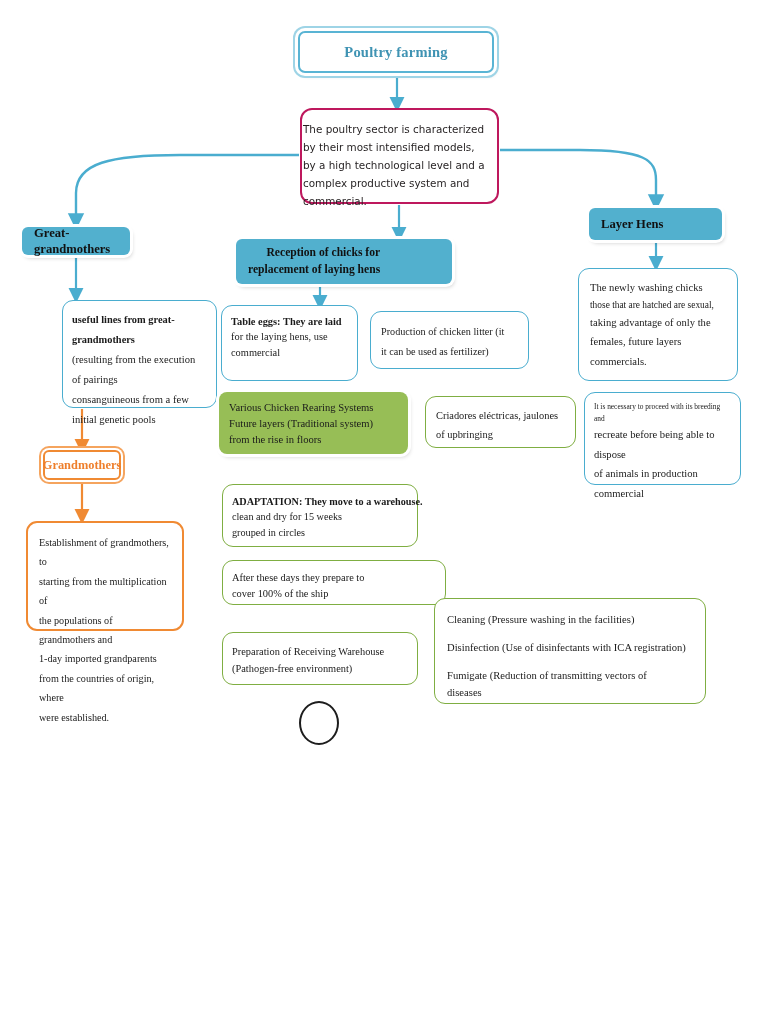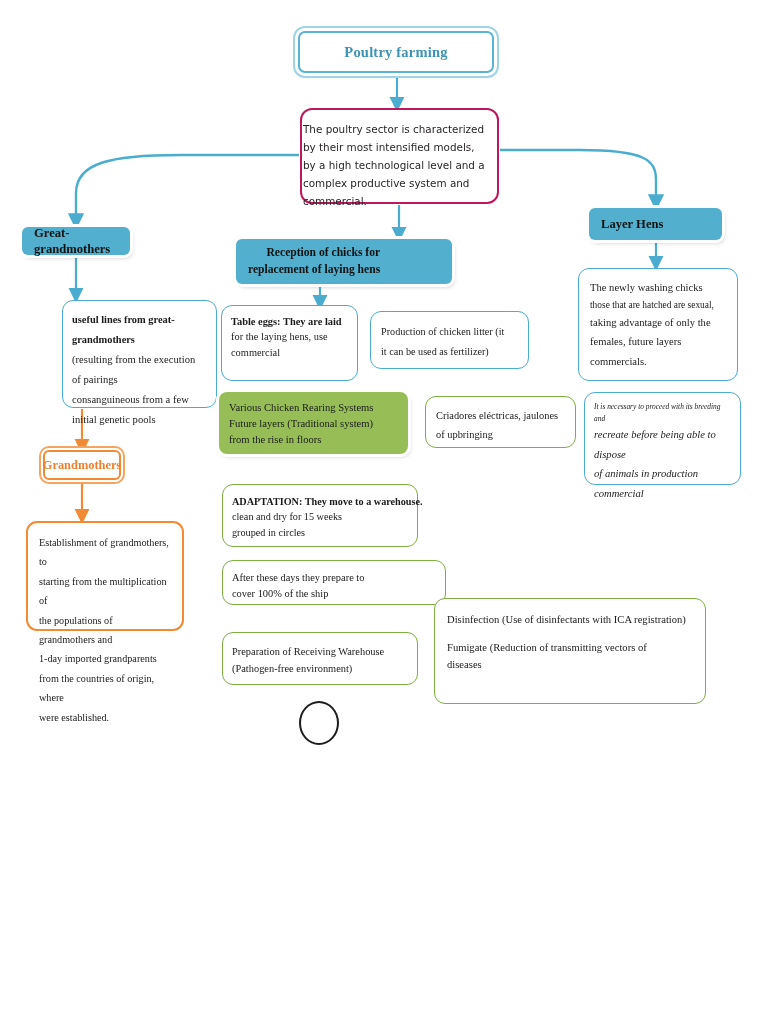--- a/index.html
+++ b/index.html
@@ -86,21 +86,21 @@
     box-shadow:0 0 0 3px #ffffff, 2px 3px 4px rgba(0,0,0,.18);
     padding:8px 10px 0 10px;
   }
   .green-fill .t{font-size:10.6px;line-height:16px;color:#1a1a1a;}
   .b-rearing{left:219px;top:392px;width:189px;height:62px;}
 
   .b-criadores{left:425px;top:390px;width:151px;height:52px;padding:9px 9px 0 10px;margin-top:6px;}
   .b-criadores .t{font-size:10.4px;line-height:19px;}
 
   .b-breeding{left:584px;top:392px;width:157px;height:93px;padding:8px 8px 0 9px;}
-  .b-breeding .t{font-size:10.6px;line-height:19.5px;font-style:italic;}
+  .b-breeding .t{font-size:10.6px;line-height:19.5px;}
   .b-breeding .small{font-size:7.4px;line-height:12px;display:block;}
 
   .b-layer-text{left:578px;top:268px;width:160px;height:113px;padding:9px 10px 0 11px;}
   .b-layer-text .t{font-size:10.6px;line-height:19.2px;}
   .b-layer-text .tight{font-size:9.4px;line-height:16px;display:block;}
 
   .b-adapt{left:222px;top:484px;width:196px;height:63px;padding:9px 5px 0 9px;}
   .b-adapt .t{font-size:10.2px;line-height:15.4px;white-space:nowrap;}
 
   .b-after{left:222px;top:560px;width:224px;height:45px;padding:9px 9px 0 9px;}
@@ -268,20 +268,21 @@
     <div class="t">
       <span class="small">It is necessary to proceed with its breeding and</span>
       <span>recreate before being able to dispose</span><br>
       <span>of animals in production</span><br>
       <span>commercial</span>
     </div>
   </div>
 
   <div class="node ob green-line b-clean">
     <div class="t">
+      <div class="row">Cleaning (Pressure washing in the facilities)</div>
       <div class="row">Disinfection (Use of disinfectants with ICA registration)</div>
       <div>Fumigate (Reduction of transmitting vectors of</div>
       <div>diseases</div>
     </div>
   </div>
 
   <div class="node circle-node"></div>
 
 </div>
 

